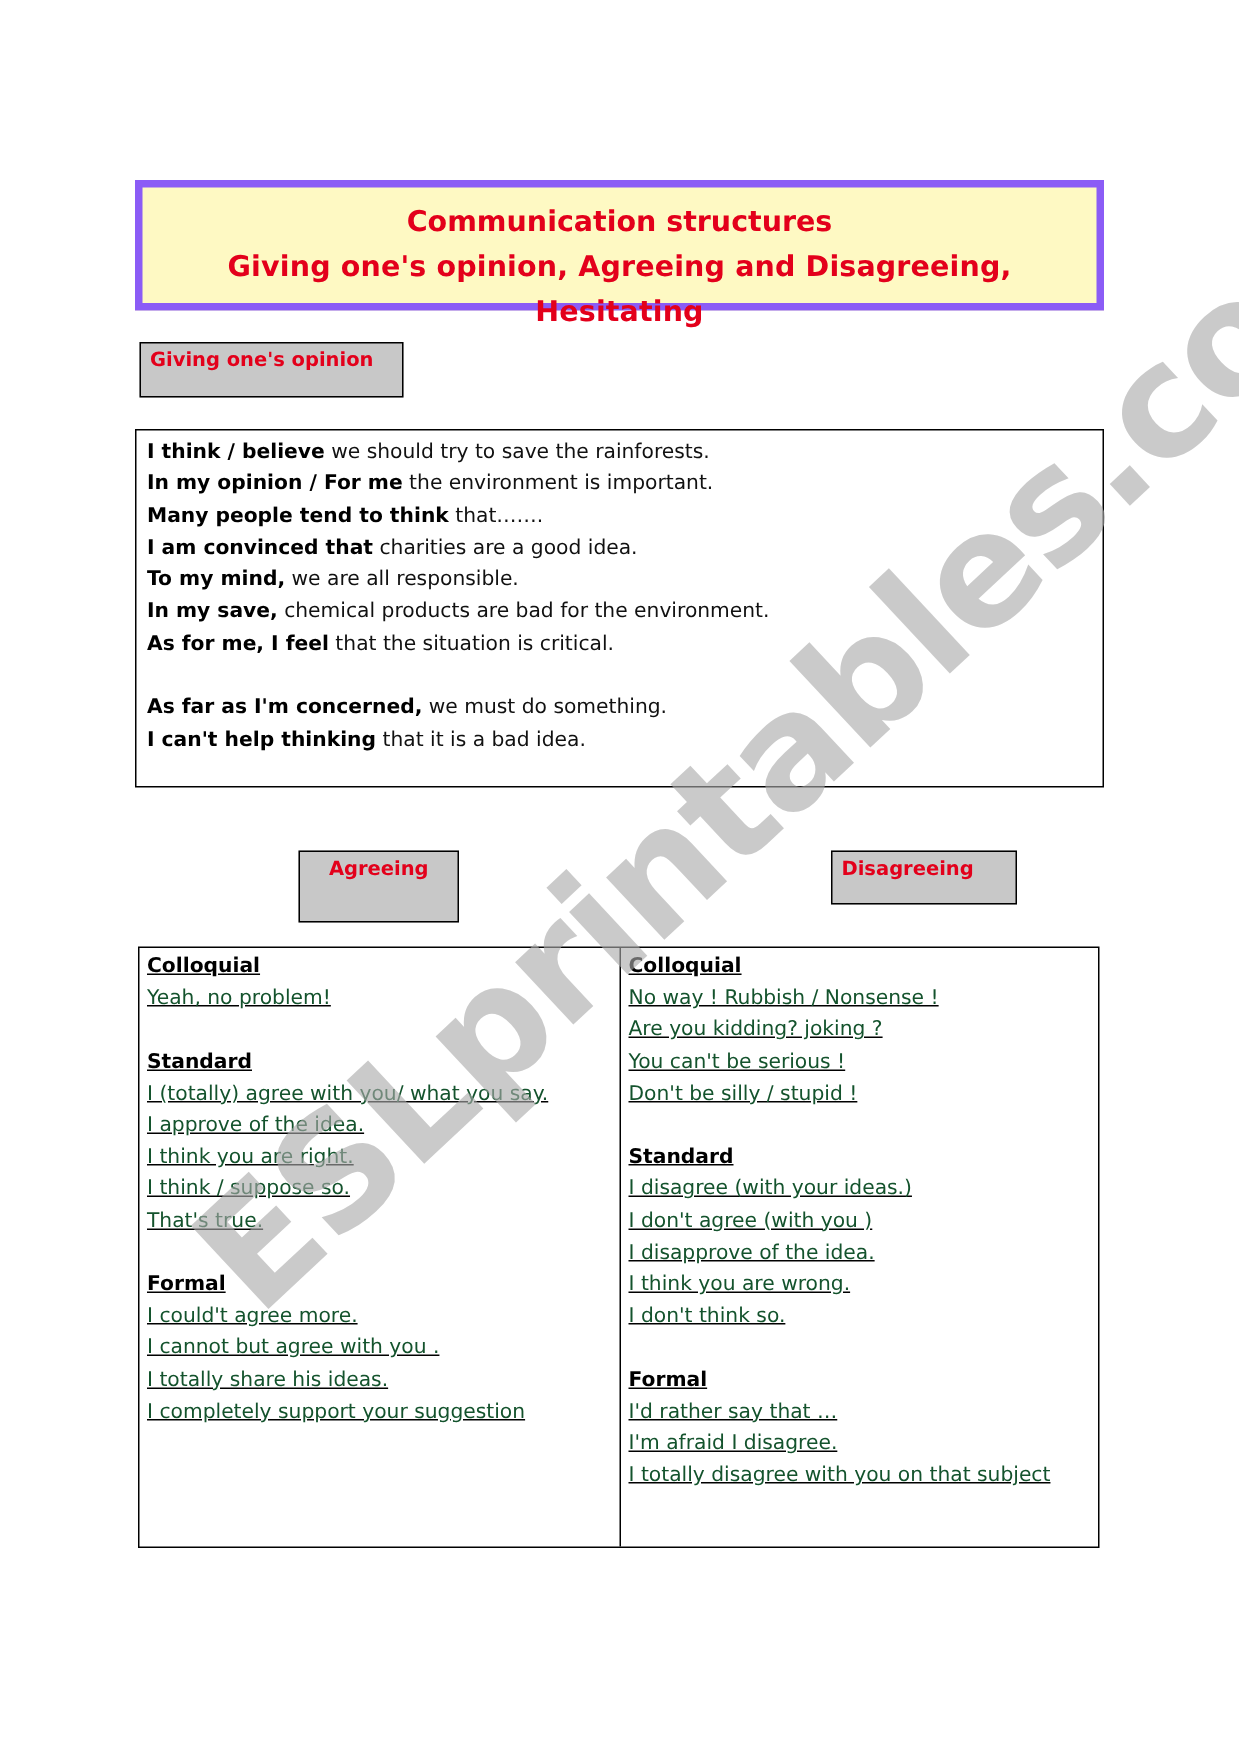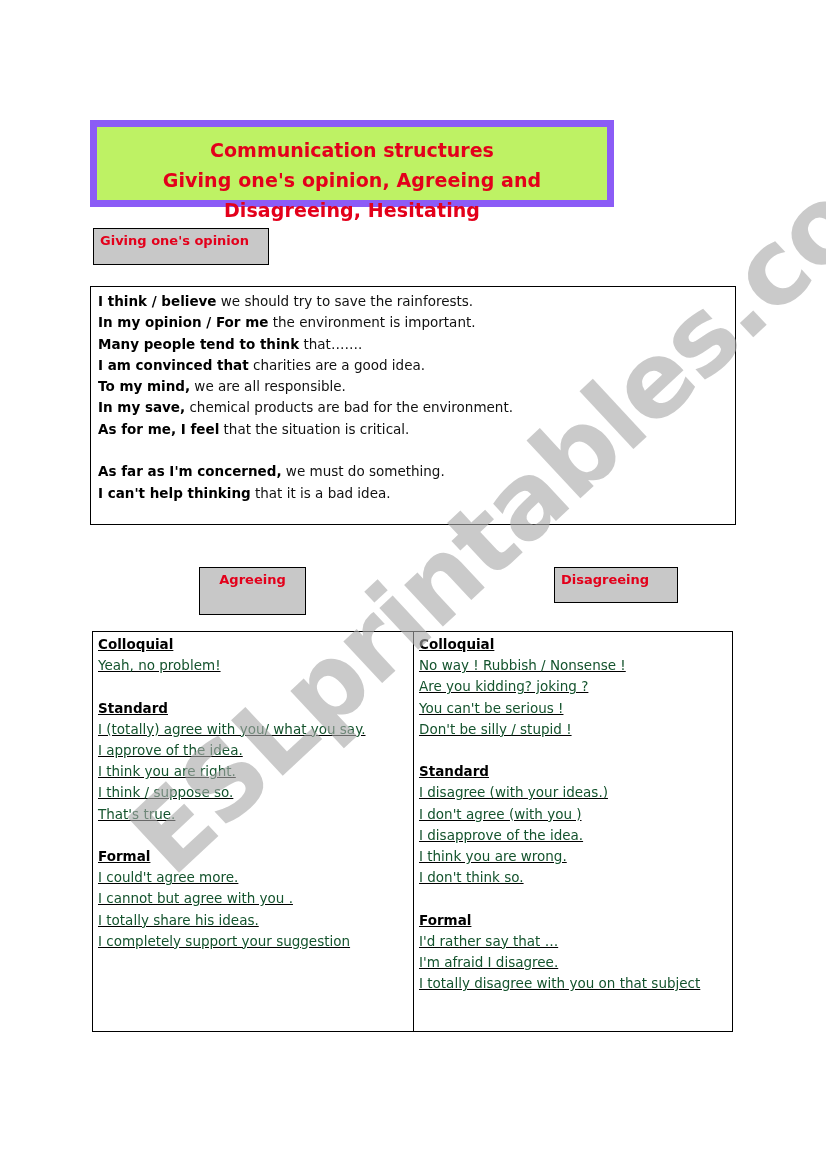--- a/index.html
+++ b/index.html
@@ -2,22 +2,22 @@
 <html><head>
   <meta charset="utf-8">
   <style>
     html, body { margin:0; padding:0; }
     body {
       width:826px; height:1169px; background:#ffffff; position:relative; overflow:hidden;
       font-family: "DejaVu Sans", sans-serif; color:#000;
     }
     .abs { position:absolute; box-sizing:border-box; }
     .title-box {
-      left:90px; top:120px; width:524px; height:87px;
-      background:#bef264; border:7px solid #8b5cf6; text-align:center;
+      left:90px; top:120px; width:646px; height:87px;
+      background:#fef9c3; border:5px solid #8b5cf6; text-align:center;
     }
     .title-box .t1 { color:#e3001b; font-weight:bold; font-size:19px; margin-top:8px; line-height:30px; }
     .title-box .t2 { color:#e3001b; font-weight:bold; font-size:19px; line-height:30px; letter-spacing:0.1px; }
     .label-box {
       background:#c8c8c8; border:1px solid #000; color:#e3001b; font-weight:bold; font-size:13px;
     }
     .opinion-label { left:93px; top:228px; width:176px; height:37px; padding:4px 6px; }
     .agree-label { left:199px; top:567px; width:107px; height:48px; text-align:center; padding-top:4px; }
     .disagree-label { left:519px; top:567px; width:124px; height:36px; padding:4px 6px;margin-left:35px; }
     .opinion-box {

